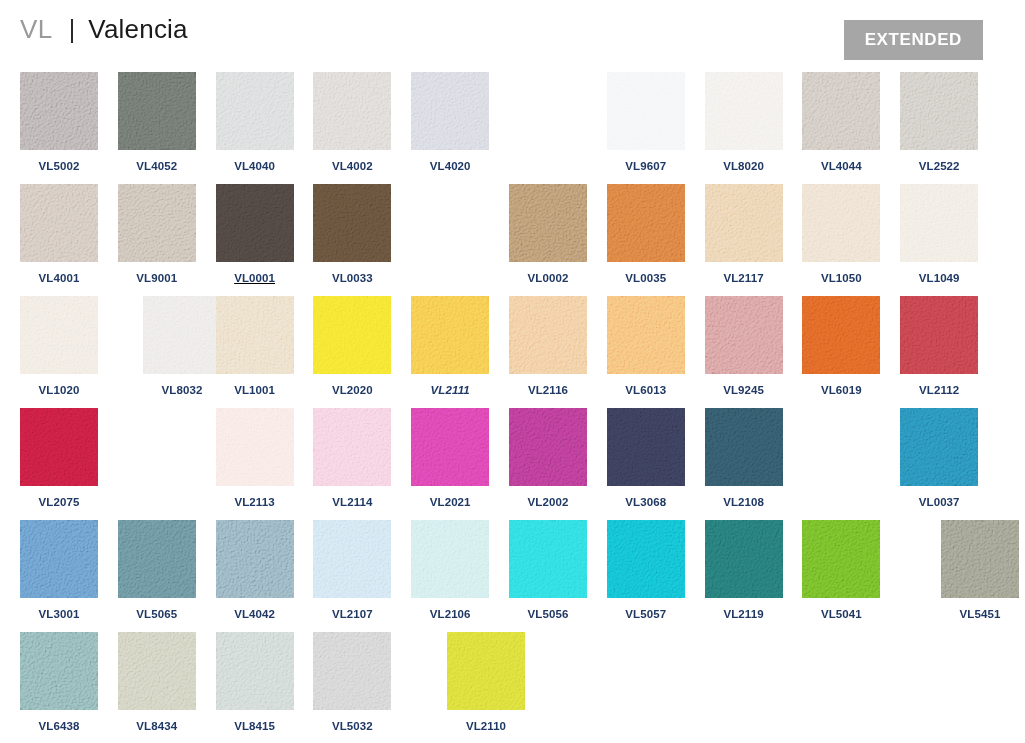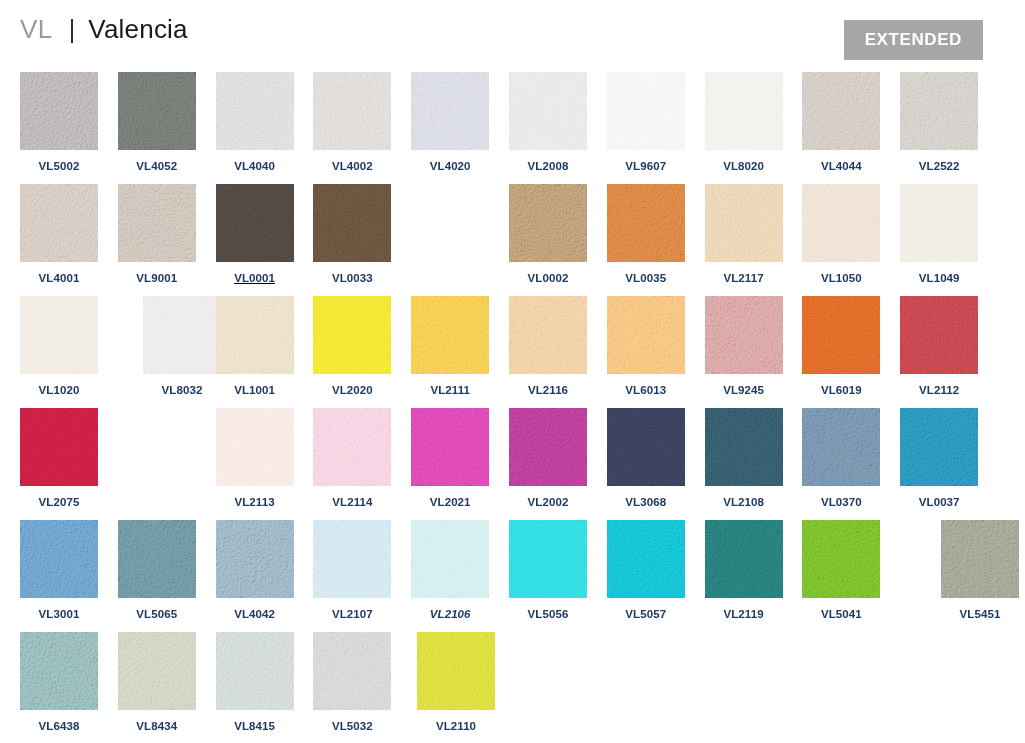--- a/index.html
+++ b/index.html
@@ -189,36 +189,20 @@
                 <feDiffuseLighting in="n" surfaceScale="1.6" diffuseConstant="1" lighting-color="#ffffff">
                   <feDistantLight azimuth="225" elevation="58"></feDistantLight>
                 </feDiffuseLighting>
               </filter>
             </defs>
             <rect x="0" y="0" width="78" height="78" filter="url(#grain5)" style="mix-blend-mode:overlay;opacity:0.55"></rect>
           </svg>
         </div>
         <div class="swatch-label" style="color: rgb(31, 56, 100);">VL4020</div>
       </div>
-      <div class="cell" style="left: 489px;">
-        <div class="swatch" style="background: rgb(216, 218, 220);">
-          <svg class="tex" viewBox="0 0 78 78" preserveAspectRatio="none">
-            <defs>
-              <filter id="grain6" x="0" y="0" width="100%" height="100%">
-                <feTurbulence type="fractalNoise" baseFrequency="0.62" numOctaves="4" seed="6" result="n"></feTurbulence>
-                <feDiffuseLighting in="n" surfaceScale="1.6" diffuseConstant="1" lighting-color="#ffffff">
-                  <feDistantLight azimuth="225" elevation="58"></feDistantLight>
-                </feDiffuseLighting>
-              </filter>
-            </defs>
-            <rect x="0" y="0" width="78" height="78" filter="url(#grain6)" style="mix-blend-mode:overlay;opacity:0.55"></rect>
-          </svg>
-        </div>
-        <div class="swatch-label" style="color: rgb(31, 56, 100);">VL2008</div>
-      </div>
       <div class="cell" style="left: 586.8px;">
         <div class="swatch" style="background: rgb(238, 240, 242);">
           <svg class="tex" viewBox="0 0 78 78" preserveAspectRatio="none">
             <defs>
               <filter id="grain7" x="0" y="0" width="100%" height="100%">
                 <feTurbulence type="fractalNoise" baseFrequency="0.62" numOctaves="4" seed="7" result="n"></feTurbulence>
                 <feDiffuseLighting in="n" surfaceScale="1.6" diffuseConstant="1" lighting-color="#ffffff">
                   <feDistantLight azimuth="225" elevation="58"></feDistantLight>
                 </feDiffuseLighting>
               </filter>
@@ -495,21 +479,21 @@
               <filter id="grain25" x="0" y="0" width="100%" height="100%">
                 <feTurbulence type="fractalNoise" baseFrequency="0.62" numOctaves="4" seed="25" result="n"></feTurbulence>
                 <feDiffuseLighting in="n" surfaceScale="1.6" diffuseConstant="1" lighting-color="#ffffff">
                   <feDistantLight azimuth="225" elevation="58"></feDistantLight>
                 </feDiffuseLighting>
               </filter>
             </defs>
             <rect x="0" y="0" width="78" height="78" filter="url(#grain25)" style="mix-blend-mode:overlay;opacity:0.55"></rect>
           </svg>
         </div>
-        <div class="swatch-label" style="color: rgb(31, 56, 100);">VL2111</div>
+        <div class="swatch-label" style="color: rgb(31, 56, 100); font-style: italic;">VL2111</div>
       </div>
       <div class="cell" style="left: 489px;">
         <div class="swatch" style="background: rgb(233, 174, 118);">
           <svg class="tex" viewBox="0 0 78 78" preserveAspectRatio="none">
             <defs>
               <filter id="grain26" x="0" y="0" width="100%" height="100%">
                 <feTurbulence type="fractalNoise" baseFrequency="0.62" numOctaves="4" seed="26" result="n"></feTurbulence>
                 <feDiffuseLighting in="n" surfaceScale="1.6" diffuseConstant="1" lighting-color="#ffffff">
                   <feDistantLight azimuth="225" elevation="58"></feDistantLight>
                 </feDiffuseLighting>
@@ -691,36 +675,20 @@
                 <feDiffuseLighting in="n" surfaceScale="1.6" diffuseConstant="1" lighting-color="#ffffff">
                   <feDistantLight azimuth="225" elevation="58"></feDistantLight>
                 </feDiffuseLighting>
               </filter>
             </defs>
             <rect x="0" y="0" width="78" height="78" filter="url(#grain38)" style="mix-blend-mode:overlay;opacity:0.55"></rect>
           </svg>
         </div>
         <div class="swatch-label" style="color: rgb(31, 56, 100);">VL2108</div>
       </div>
-      <div class="cell" style="left: 782.4px;">
-        <div class="swatch" style="background: rgb(84, 105, 122);">
-          <svg class="tex" viewBox="0 0 78 78" preserveAspectRatio="none">
-            <defs>
-              <filter id="grain39" x="0" y="0" width="100%" height="100%">
-                <feTurbulence type="fractalNoise" baseFrequency="0.62" numOctaves="4" seed="39" result="n"></feTurbulence>
-                <feDiffuseLighting in="n" surfaceScale="1.6" diffuseConstant="1" lighting-color="#ffffff">
-                  <feDistantLight azimuth="225" elevation="58"></feDistantLight>
-                </feDiffuseLighting>
-              </filter>
-            </defs>
-            <rect x="0" y="0" width="78" height="78" filter="url(#grain39)" style="mix-blend-mode:overlay;opacity:0.55"></rect>
-          </svg>
-        </div>
-        <div class="swatch-label" style="color: rgb(31, 56, 100);">VL0370</div>
-      </div>
       <div class="cell" style="left: 880.2px;">
         <div class="swatch" style="background: rgb(31, 106, 137);">
           <svg class="tex" viewBox="0 0 78 78" preserveAspectRatio="none">
             <defs>
               <filter id="grain40" x="0" y="0" width="100%" height="100%">
                 <feTurbulence type="fractalNoise" baseFrequency="0.62" numOctaves="4" seed="40" result="n"></feTurbulence>
                 <feDiffuseLighting in="n" surfaceScale="1.6" diffuseConstant="1" lighting-color="#ffffff">
                   <feDistantLight azimuth="225" elevation="58"></feDistantLight>
                 </feDiffuseLighting>
               </filter>
@@ -803,21 +771,21 @@
               <filter id="grain45" x="0" y="0" width="100%" height="100%">
                 <feTurbulence type="fractalNoise" baseFrequency="0.62" numOctaves="4" seed="45" result="n"></feTurbulence>
                 <feDiffuseLighting in="n" surfaceScale="1.6" diffuseConstant="1" lighting-color="#ffffff">
                   <feDistantLight azimuth="225" elevation="58"></feDistantLight>
                 </feDiffuseLighting>
               </filter>
             </defs>
             <rect x="0" y="0" width="78" height="78" filter="url(#grain45)" style="mix-blend-mode:overlay;opacity:0.55"></rect>
           </svg>
         </div>
-        <div class="swatch-label" style="color: rgb(31, 56, 100); font-style: italic;">VL2106</div>
+        <div class="swatch-label" style="color: rgb(31, 56, 100);">VL2106</div>
       </div>
       <div class="cell" style="left: 489px;">
         <div class="swatch" style="background: rgb(36, 199, 205);">
           <svg class="tex" viewBox="0 0 78 78" preserveAspectRatio="none">
             <defs>
               <filter id="grain46" x="0" y="0" width="100%" height="100%">
                 <feTurbulence type="fractalNoise" baseFrequency="0.62" numOctaves="4" seed="46" result="n"></feTurbulence>
                 <feDiffuseLighting in="n" surfaceScale="1.6" diffuseConstant="1" lighting-color="#ffffff">
                   <feDistantLight azimuth="225" elevation="58"></feDistantLight>
                 </feDiffuseLighting>
@@ -951,21 +919,21 @@
                 <feDiffuseLighting in="n" surfaceScale="1.6" diffuseConstant="1" lighting-color="#ffffff">
                   <feDistantLight azimuth="225" elevation="58"></feDistantLight>
                 </feDiffuseLighting>
               </filter>
             </defs>
             <rect x="0" y="0" width="78" height="78" filter="url(#grain54)" style="mix-blend-mode:overlay;opacity:0.55"></rect>
           </svg>
         </div>
         <div class="swatch-label" style="color: rgb(31, 56, 100);">VL5032</div>
       </div>
-      <div class="cell" style="left: 381px; padding-left: 16px;">
+      <div class="cell" style="left: 411px; padding-left: 16px;">
         <div class="swatch" style="background: rgb(194, 200, 43);">
           <svg class="tex" viewBox="0 0 78 78" preserveAspectRatio="none">
             <defs>
               <filter id="grain55" x="0" y="0" width="100%" height="100%">
                 <feTurbulence type="fractalNoise" baseFrequency="0.62" numOctaves="4" seed="55" result="n"></feTurbulence>
                 <feDiffuseLighting in="n" surfaceScale="1.6" diffuseConstant="1" lighting-color="#ffffff">
                   <feDistantLight azimuth="225" elevation="58"></feDistantLight>
                 </feDiffuseLighting>
               </filter>
             </defs>

